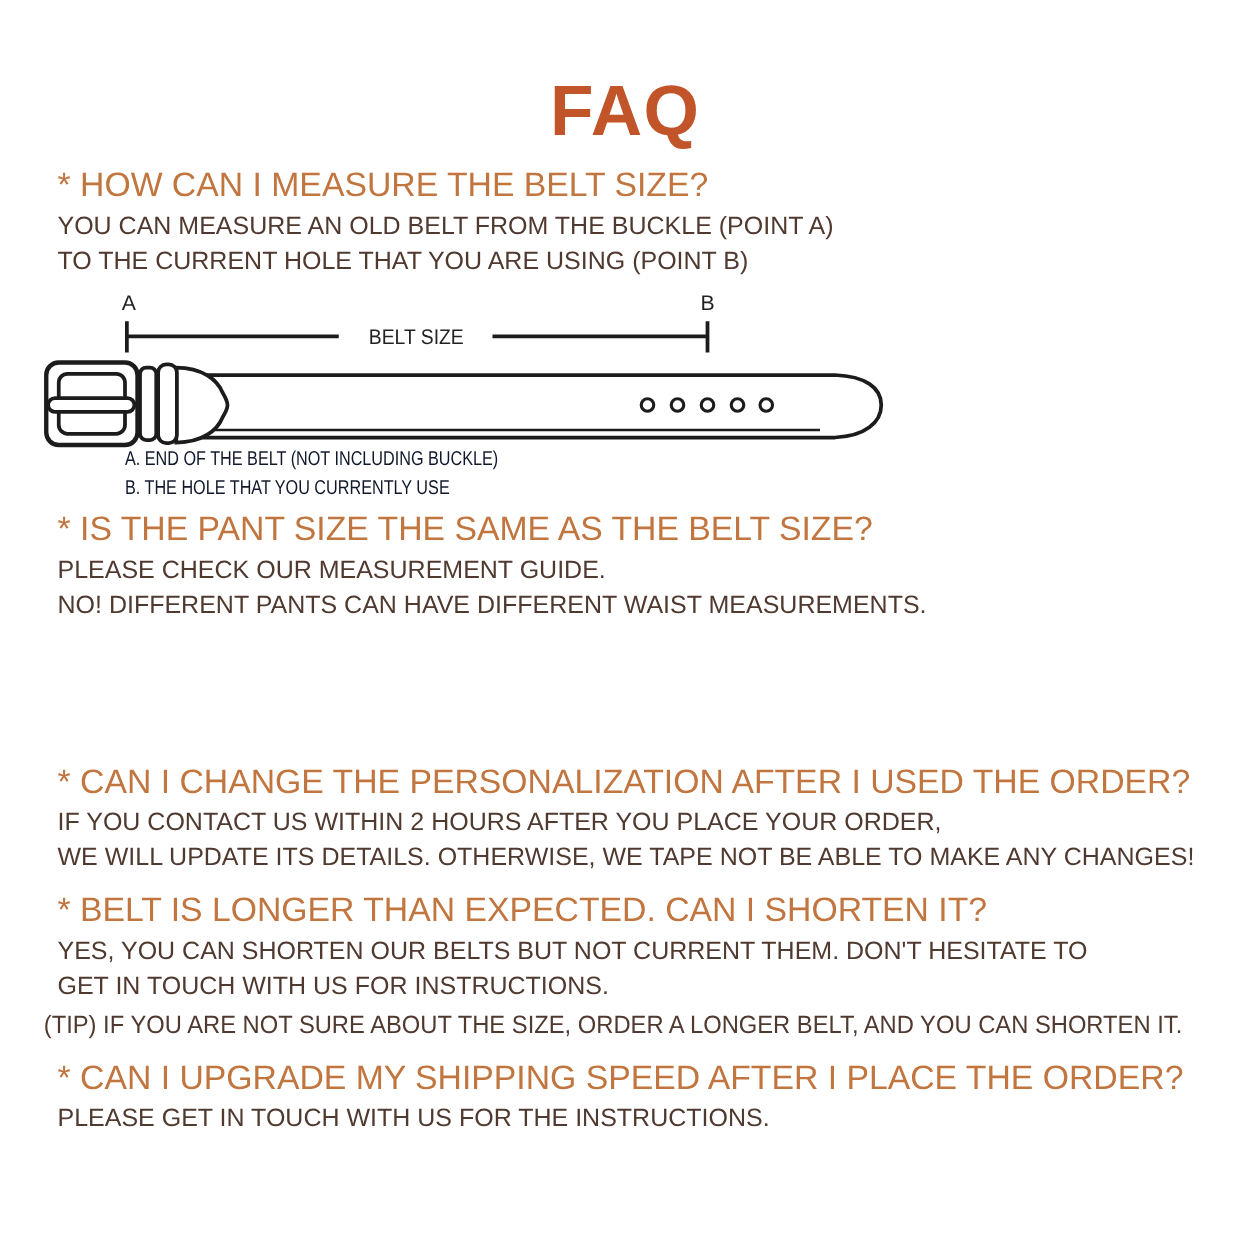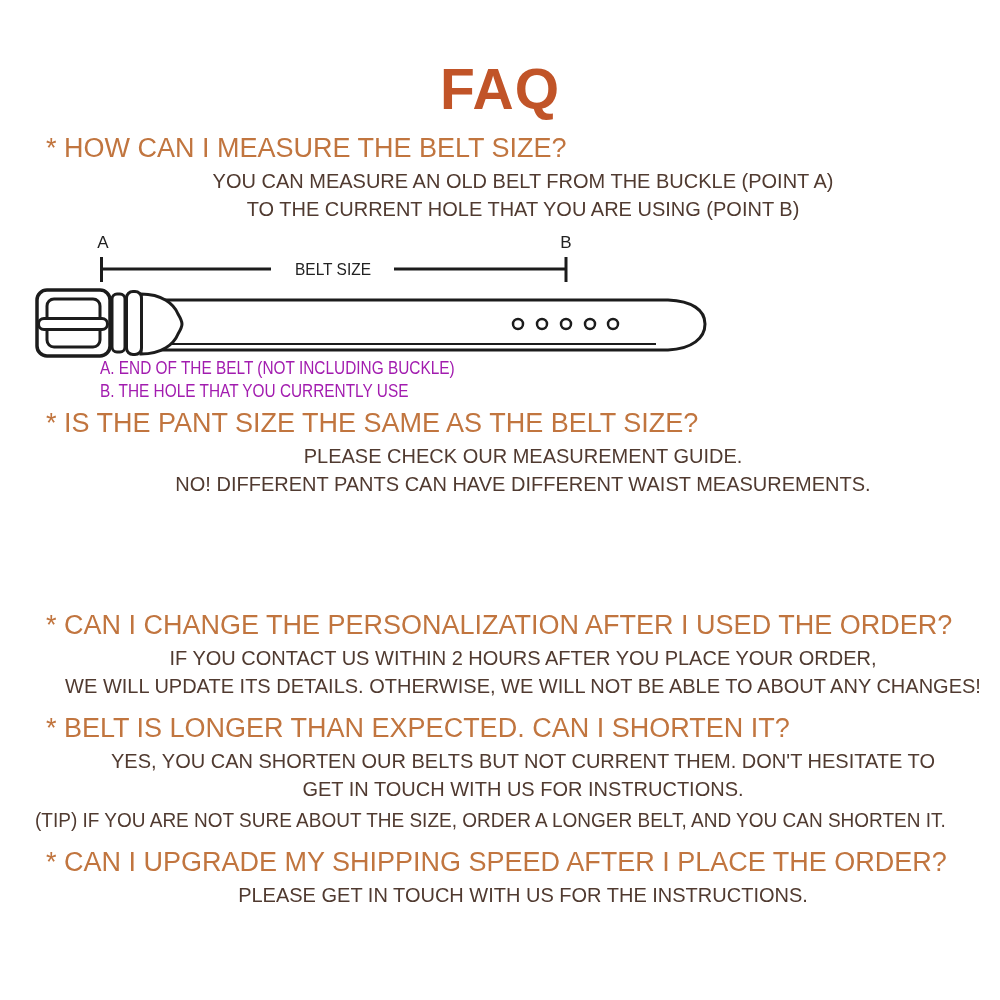--- a/index.html
+++ b/index.html
@@ -39,21 +39,20 @@
     font-weight: normal;
     color: #c1753f;
     white-space: nowrap;
   }
   .qa p, .tip {
     font-size: 20px;
     line-height: 28px;
     font-weight: normal;
     color: #503a30;
     white-space: nowrap;
-    text-align: center;
   }
   .qa h2 + p { margin-top: 4px; }
 
   .tip {
     position: absolute;
     left: 35px;
     top: 806px;
   }
   .squeeze {
     display: inline-block;
@@ -67,23 +66,23 @@
     left: 0;
     top: 226px;
   }
 
   .captions {
     position: absolute;
     left: 100px;
     top: 356px;
   }
   .captions p {
-    font-size: 19px;
+    font-size: 16px;
     line-height: 23px;
-    color: #a21caf;
+    color: #0f172a;
     white-space: nowrap;
   }
   .cap-squeeze {
     display: inline-block;
     transform: scaleX(0.81);
     transform-origin: 0 50%;
     white-space: nowrap;
   }
 
   .dg-text {
@@ -150,21 +149,21 @@
   <section class="qa" style="top:408px">
     <h2>* IS THE PANT SIZE THE SAME AS THE BELT SIZE?</h2>
     <p>PLEASE CHECK OUR MEASUREMENT GUIDE.</p>
     <p>NO! DIFFERENT PANTS CAN HAVE DIFFERENT WAIST MEASUREMENTS.</p>
   </section>
 
 
   <section class="qa" style="top:610px">
     <h2>* CAN I CHANGE THE PERSONALIZATION AFTER I USED THE ORDER?</h2>
     <p>IF YOU CONTACT US WITHIN 2 HOURS AFTER YOU PLACE YOUR ORDER,</p>
-    <p>WE WILL UPDATE ITS DETAILS. OTHERWISE, WE WILL NOT BE ABLE TO ABOUT ANY CHANGES!</p>
+    <p>WE WILL UPDATE ITS DETAILS. OTHERWISE, WE TAPE NOT BE ABLE TO MAKE ANY CHANGES!</p>
   </section>
 
   <section class="qa" style="top:713px">
     <h2>* BELT IS LONGER THAN EXPECTED. CAN I SHORTEN IT?</h2>
     <p>YES, YOU CAN SHORTEN OUR BELTS BUT NOT CURRENT THEM. DON'T HESITATE TO</p>
     <p>GET IN TOUCH WITH US FOR INSTRUCTIONS.</p>
   </section>
 
   <p class="tip"><span class="squeeze">(TIP) IF YOU ARE NOT SURE ABOUT THE SIZE, ORDER A LONGER BELT, AND YOU CAN SHORTEN IT.</span></p>
 

